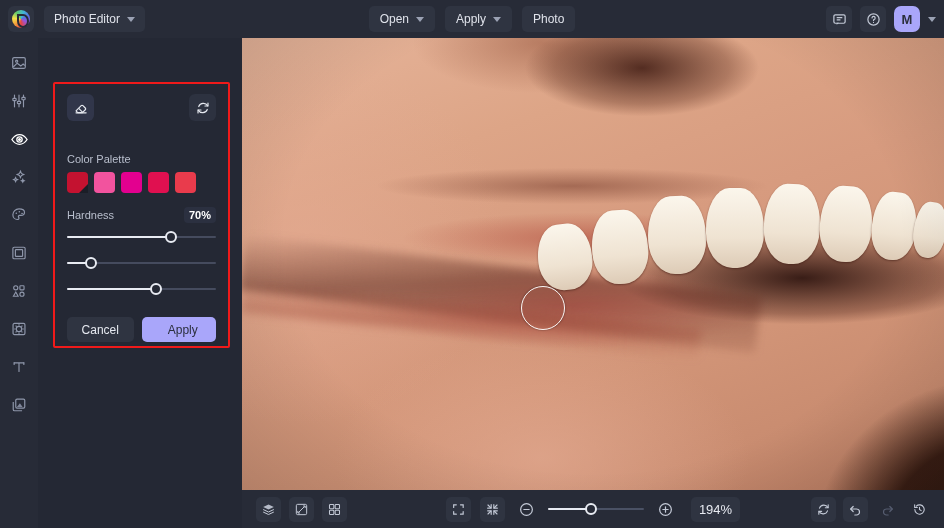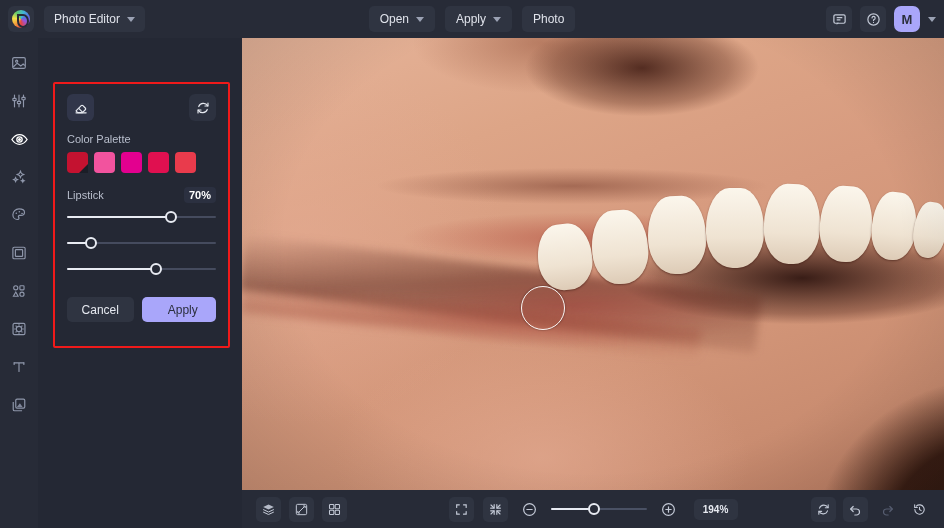--- a/index.html
+++ b/index.html
@@ -111,21 +111,21 @@
   .panel-body { position: absolute; left: 15px; top: 44px; width: 177px; padding: 12px 14px 0 14px; }
 
   .tool-row { display: flex; align-items: center; justify-content: space-between; }
   .tool-sq {
     width: 27px; height: 27px; border-radius: 6px; background: #31364a;
     display: flex; align-items: center; justify-content: center; cursor: pointer;
     color: #e6e9f0;
   }
   .tool-sq.plain { background: #2d3240; }
 
-  .sec-label { color: #b9bfcd; font-size: 11px; margin-top: 12px; margin-bottom: 7px; }
+  .sec-label { color: #b9bfcd; font-size: 11px; margin-top: 32px; margin-bottom: 7px; }
 
   .swatches { display: flex; gap: 6px; }
   .sw { width: 21px; height: 21px; border-radius: 4px; cursor: pointer; position: relative; }
   .sw.sel::after {
     content: ""; position: absolute; right: 0; bottom: 0;
     border-left: 9px solid transparent; border-bottom: 9px solid #1b1e27;
   }
 
   .slider-block { margin-top: 14px; }
   .slider-head { display: flex; align-items: center; justify-content: space-between; }
@@ -233,21 +233,21 @@
     color: #c3c9d6;
   }
   .bb-btn.ghost { background: transparent; }
   .bb-btn.disabled { color: #565d70; cursor: default; }
   .zslider { position: relative; width: 96px; height: 14px; cursor: pointer; }
   .zslider .track-bg { top: 6px; background: #4a5164; }
   .zslider .track-fill { top: 6px; background: #e8ebf2; }
   .zslider .knob { top: 1px; background: #272b37; }
   .zoom-val {
     background: #2f3441; border-radius: 5px; color: #e6e9f0;
-    font-size: 10px; font-weight: bold; padding: 5px 8px; margin-left: 4px;
+    font-size: 13px; font-weight: normal; padding: 5px 8px; margin-left: 4px;
     min-width: 44px; text-align: center; cursor: pointer;
   }
   svg { display: block; }
 </style>
 </head>
 <body>
 
 <div id="app">
 
   <div class="topbar">
@@ -397,21 +397,21 @@
       <div class="swatches">
         <div class="sw sel" style="background: rgb(196, 18, 48);"></div>
         <div class="sw" style="background: rgb(242, 83, 158);"></div>
         <div class="sw" style="background: rgb(227, 0, 143);"></div>
         <div class="sw" style="background: rgb(224, 16, 80);"></div>
         <div class="sw" style="background: rgb(233, 59, 76);"></div>
       </div>
 
       <div class="slider-block">
         <div class="slider-head">
-          <span class="slider-name">Lipstick</span>
+          <span class="slider-name">Hardness</span>
           <span class="slider-val">70%</span>
         </div>
         <div class="track">
           <div class="track-bg"></div>
           <div class="track-fill" style="width: 70%;"></div>
           <div class="knob" style="left: 70%;"></div>
         </div>
       </div>
 
       <div class="slider-block">

